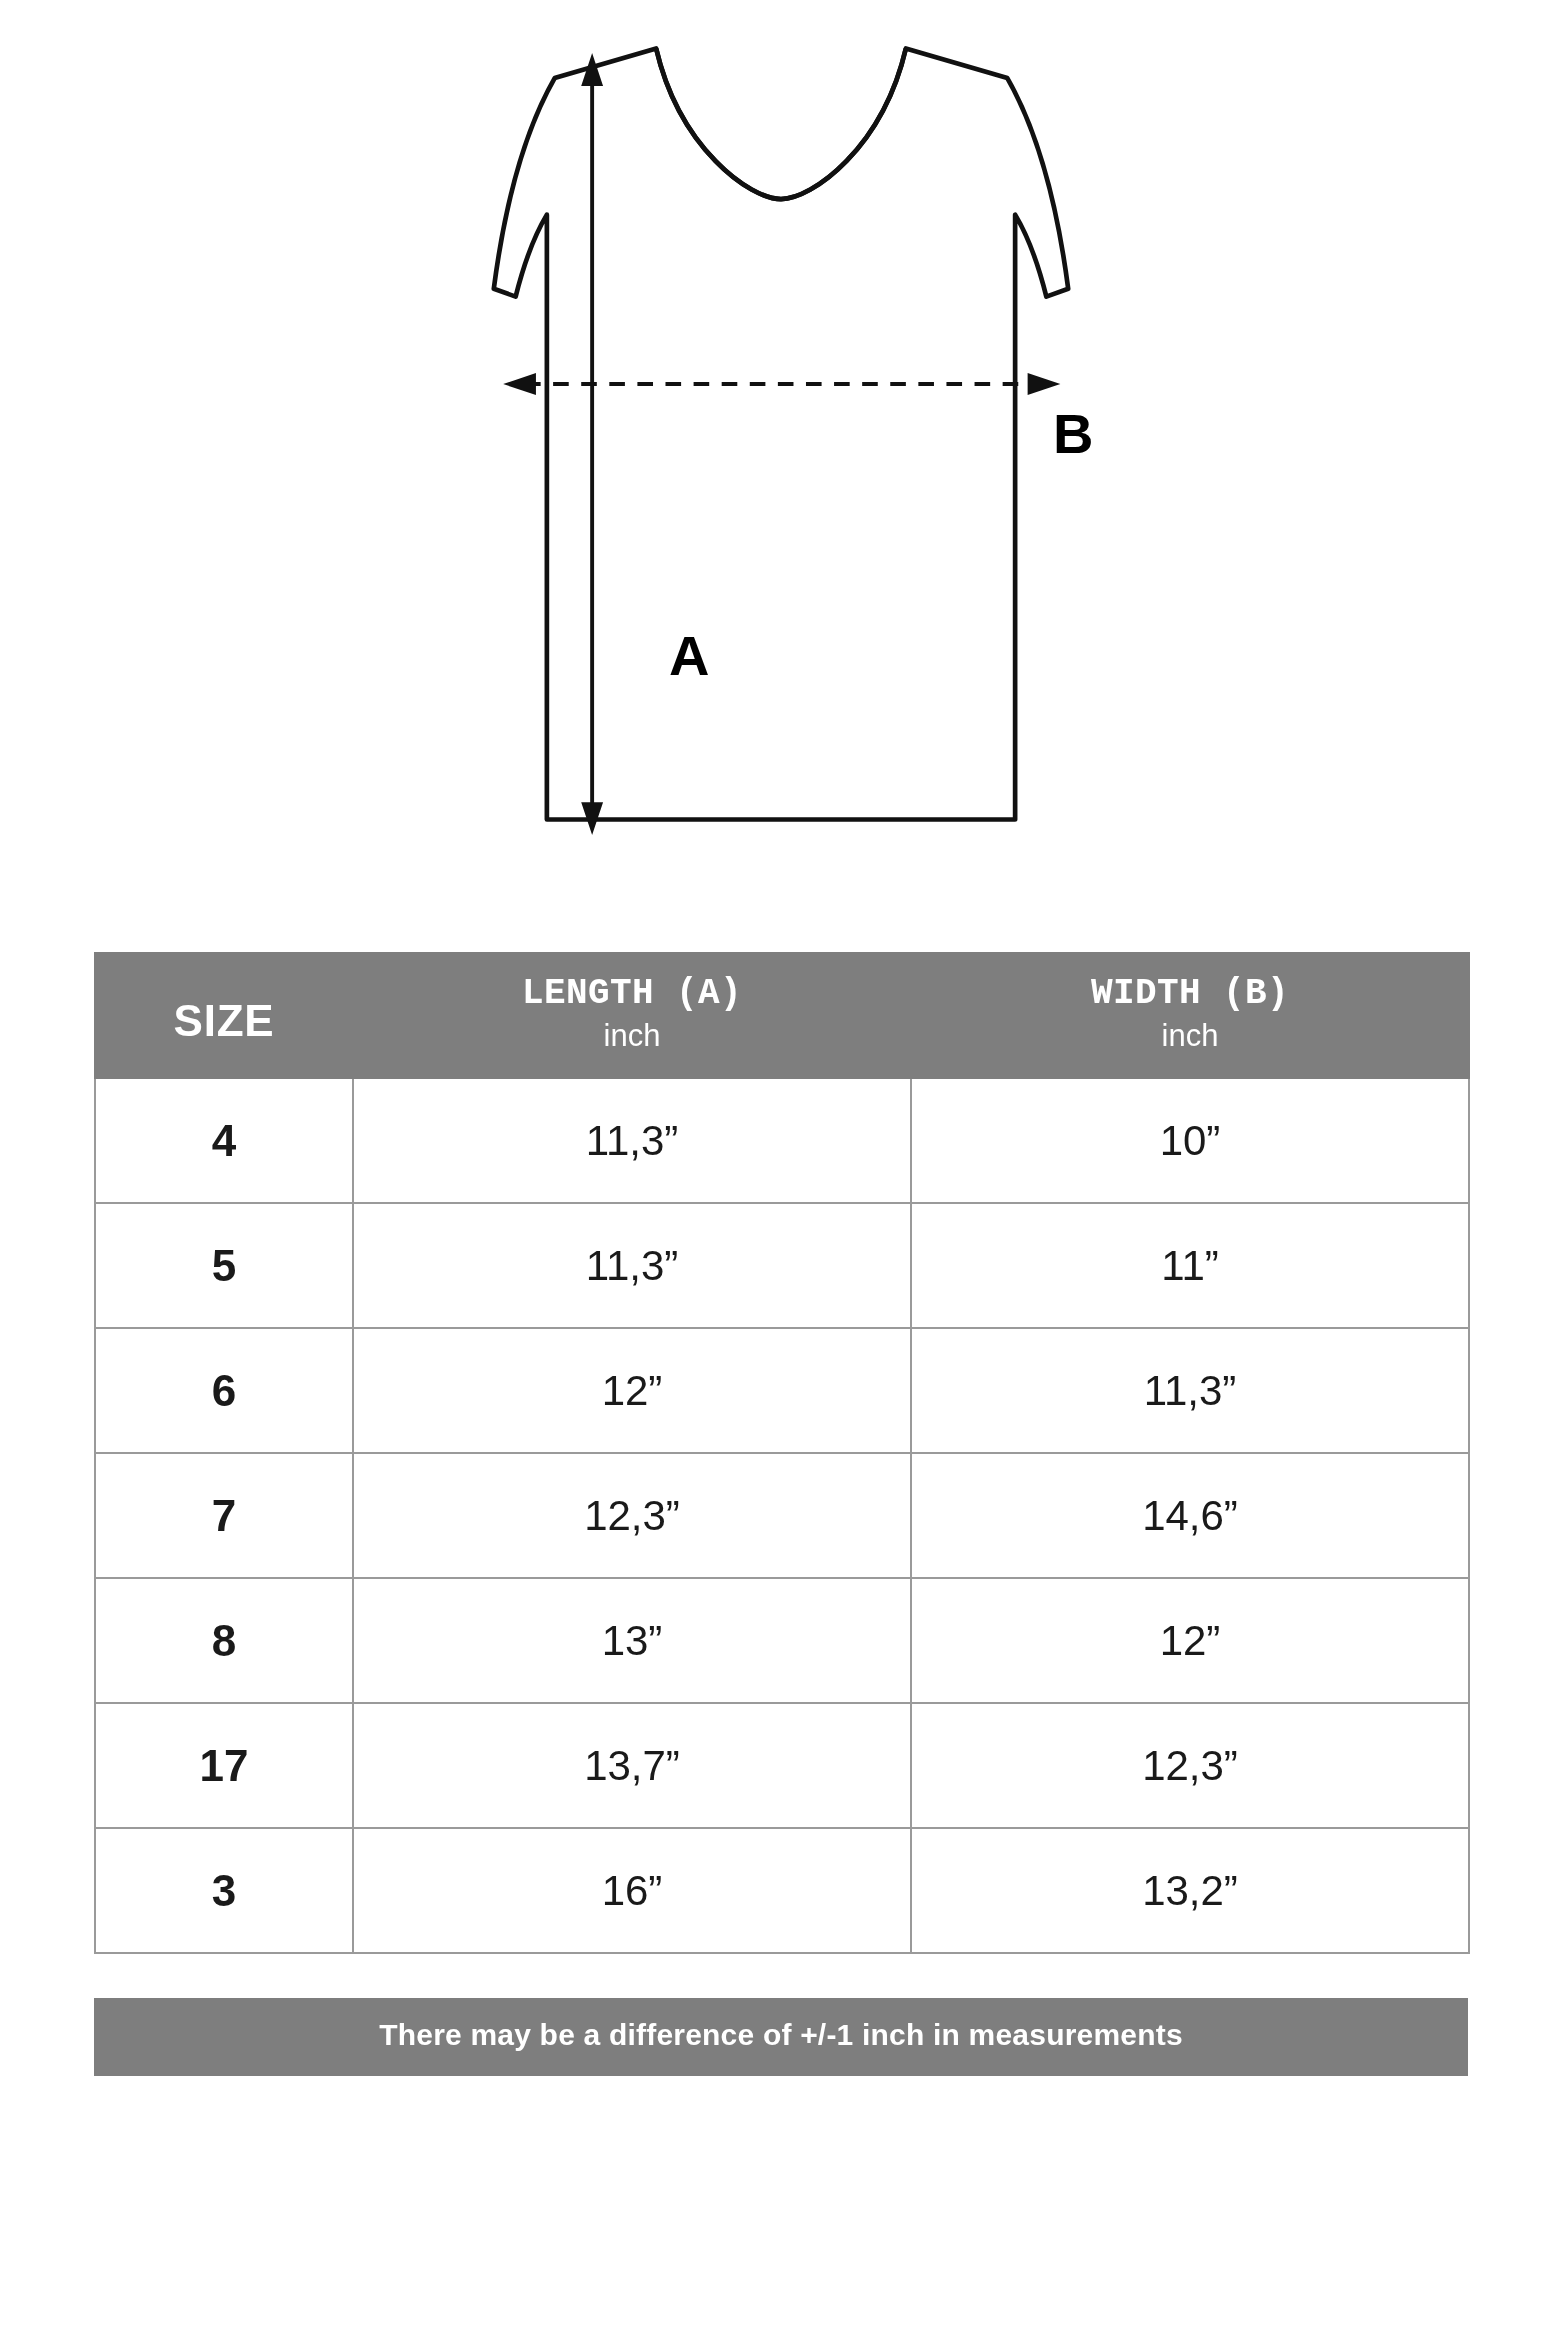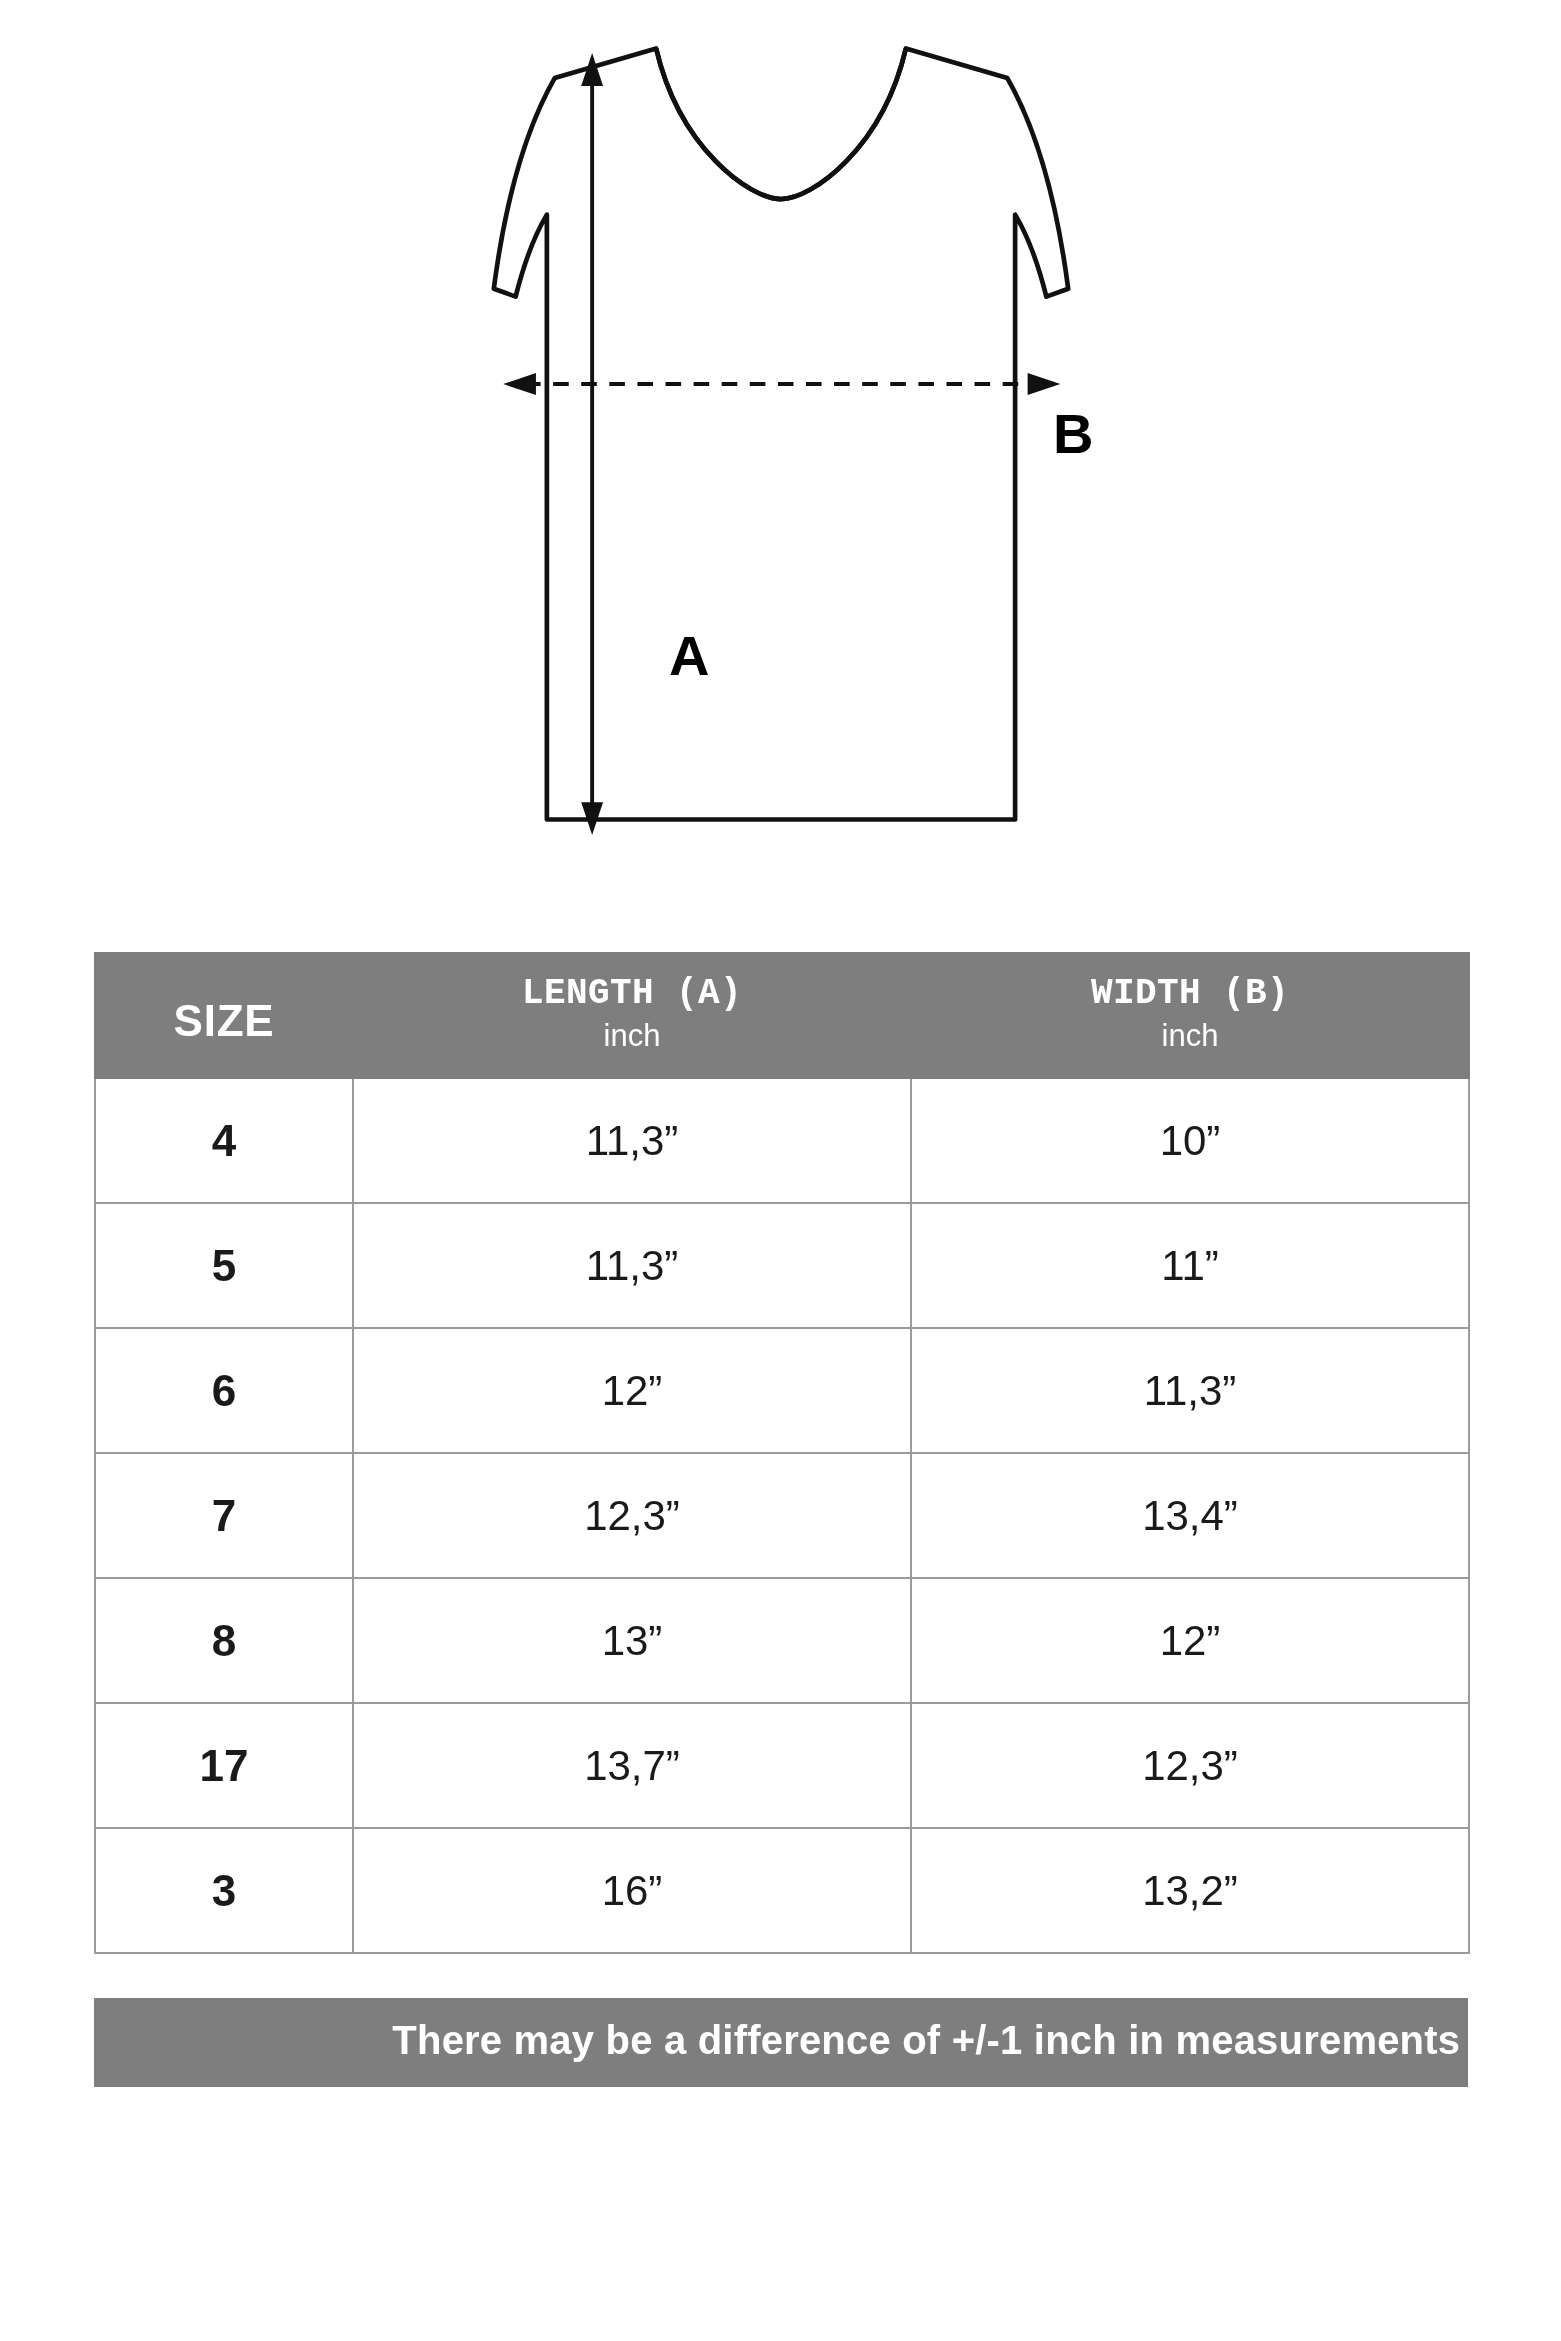--- a/index.html
+++ b/index.html
@@ -101,23 +101,23 @@
     font-weight: bold;
     font-size: 44px;
   }
 
   
   .note {
     width: 1374px;
     margin: 44px auto 0 auto;
     background: #7e7e7e;
     color: #ffffff;
-    font-size: 40px;
-    font-weight: bold;
-    text-align: right;
+    font-size: 30px;
+    font-weight: bold;
+    text-align: center;
     padding: 20px 7.8px 23.4px 7.8px;
     box-sizing: border-box;
     letter-spacing: 0.2px;
   }
 </style>
 </head>
 <body>
 
 <div class="page">
 
@@ -188,21 +188,21 @@
         <td>11”</td>
       </tr>
       <tr>
         <td class="size-cell">6</td>
         <td>12”</td>
         <td>11,3”</td>
       </tr>
       <tr>
         <td class="size-cell">7</td>
         <td>12,3”</td>
-        <td>13,4”</td>
+        <td>14,6”</td>
       </tr>
       <tr>
         <td class="size-cell">8</td>
         <td>13”</td>
         <td>12”</td>
       </tr>
       <tr>
         <td class="size-cell">17</td>
         <td>13,7”</td>
         <td>12,3”</td>

